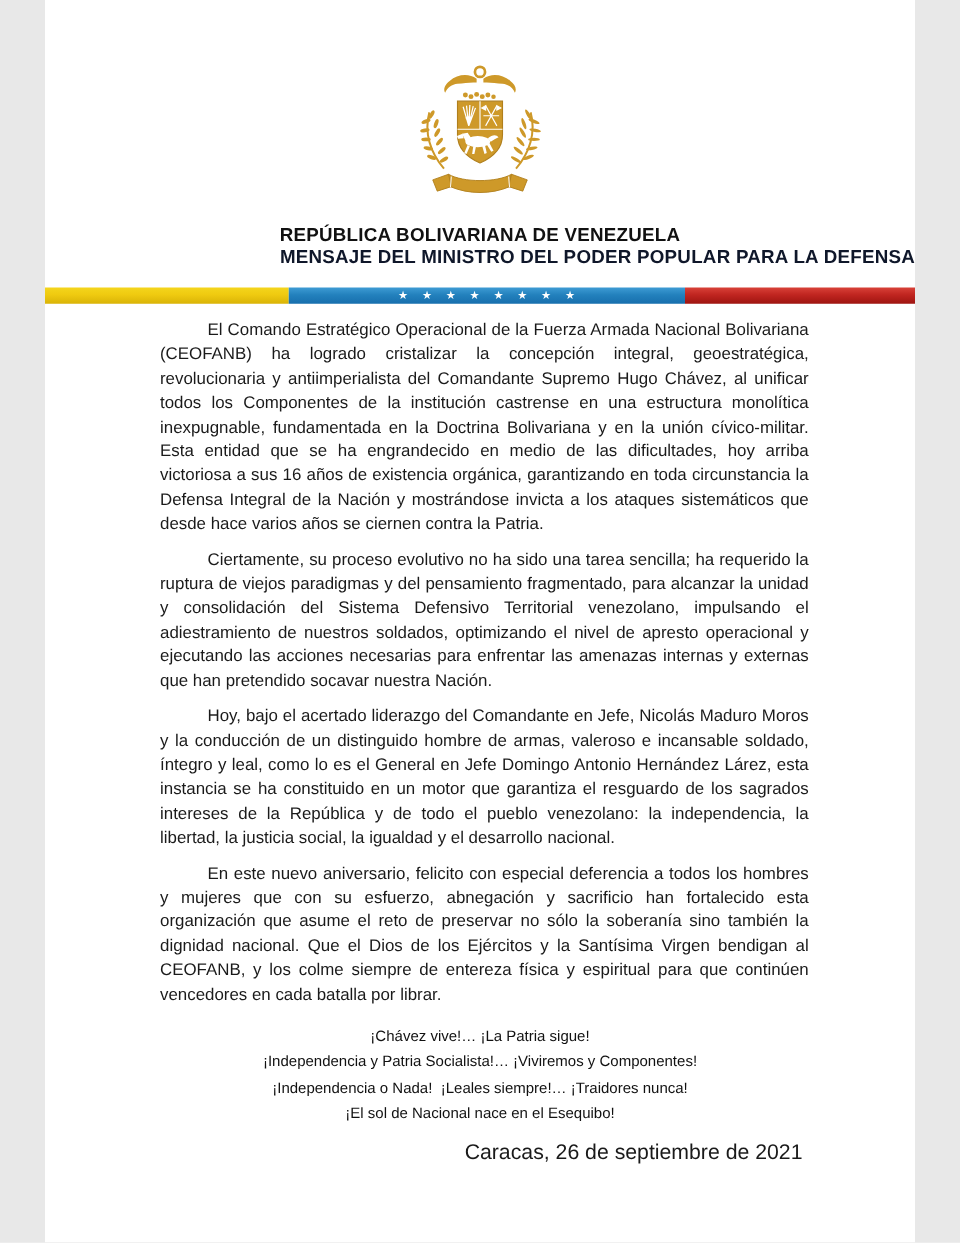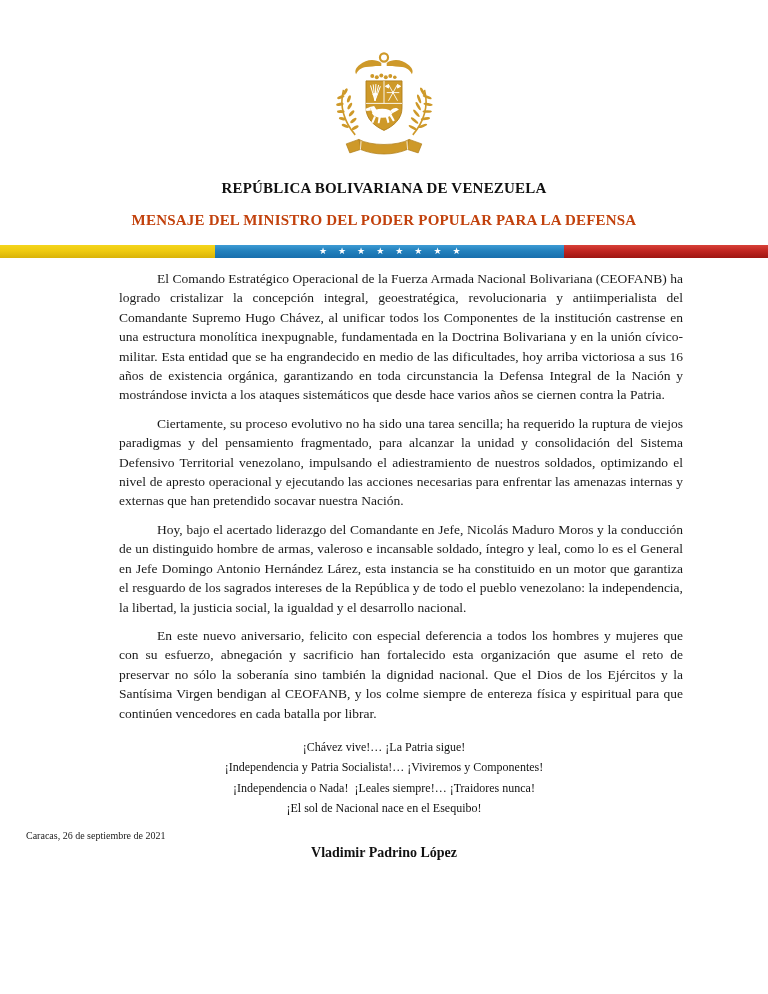--- a/index.html
+++ b/index.html
@@ -1,40 +1,39 @@
 <!DOCTYPE html>
 <html><head>
 <meta charset="utf-8">
 <style>
   html,body{margin:0;padding:0;background:#e8e8e8;}
   .page{
     position:relative;
-    width:768px;height:994px;
+    width:696px;height:994px;
     margin:0 auto;
     background:#ffffff;
-    font-family:Liberation Serif, serif;
+    font-family:Liberation Sans, sans-serif;
     color:#1a1a1a;
     overflow:hidden;
   }
   .emblem{display:block;margin:50px auto 0;width:108px;height:114px;}
   .title{
     margin-top:16px;
     text-align:center;
     font-weight:bold;
     font-size:15px;
     letter-spacing:.2px;
     color:#111;
   }
   .subtitle{
-    margin-top:15px;
-    text-align:center;
+    text-align:right;
     font-weight:bold;
     font-size:15px;
     letter-spacing:.2px;
-    color:#c2410c;
+    color:#0f172a;
   }
   .flag-bar{
     margin-top:16px;
     height:13px;
     width:100%;
     display:flex;
   }
   .seg{height:100%;}
   .seg.yellow{
     width:28%;
@@ -51,40 +50,40 @@
   }
   .stars{
     color:#ffffff;
     font-size:9px;
     letter-spacing:11px;
     text-indent:11px;
     line-height:13px;
     white-space:nowrap;
   }
   .body-text{
-    margin:11px 85px 0 119px;
+    margin:11px 85px 0 92px;
     font-size:13.5px;
     line-height:19.4px;
     text-align:justify;
   }
   .body-text p{
     margin:0 0 9px 0;
     text-indent:38px;
   }
   .slogans{
     margin-top:14px;
     text-align:center;
     font-size:12px;
     line-height:20.5px;
     color:#111;
   }
   .dateline{
     margin:11px 90px 0 0;
-    text-align:left;
-    font-size:10px;
+    text-align:right;
+    font-size:17px;
     padding-left:26px;
   }
   .signature{
     margin-top:2px;
     text-align:center;
     font-weight:bold;
     font-size:14px;
     line-height:19px;
     color:#111;
   }
@@ -193,16 +192,15 @@
   <div class="slogans">
     <div>¡Chávez vive!… ¡La Patria sigue!</div>
     <div>¡Independencia y Patria Socialista!… ¡Viviremos y Componentes!</div>
     <div>¡Independencia o Nada!&nbsp; ¡Leales siempre!… ¡Traidores nunca!</div>
     <div>¡El sol de Nacional nace en el Esequibo!</div>
   </div>
 
   <div class="dateline">Caracas, 26 de septiembre de 2021</div>
 
   <div class="signature">
-    <div>Vladimir Padrino López</div>
   </div>
 
 </div>
 
 </body></html>

